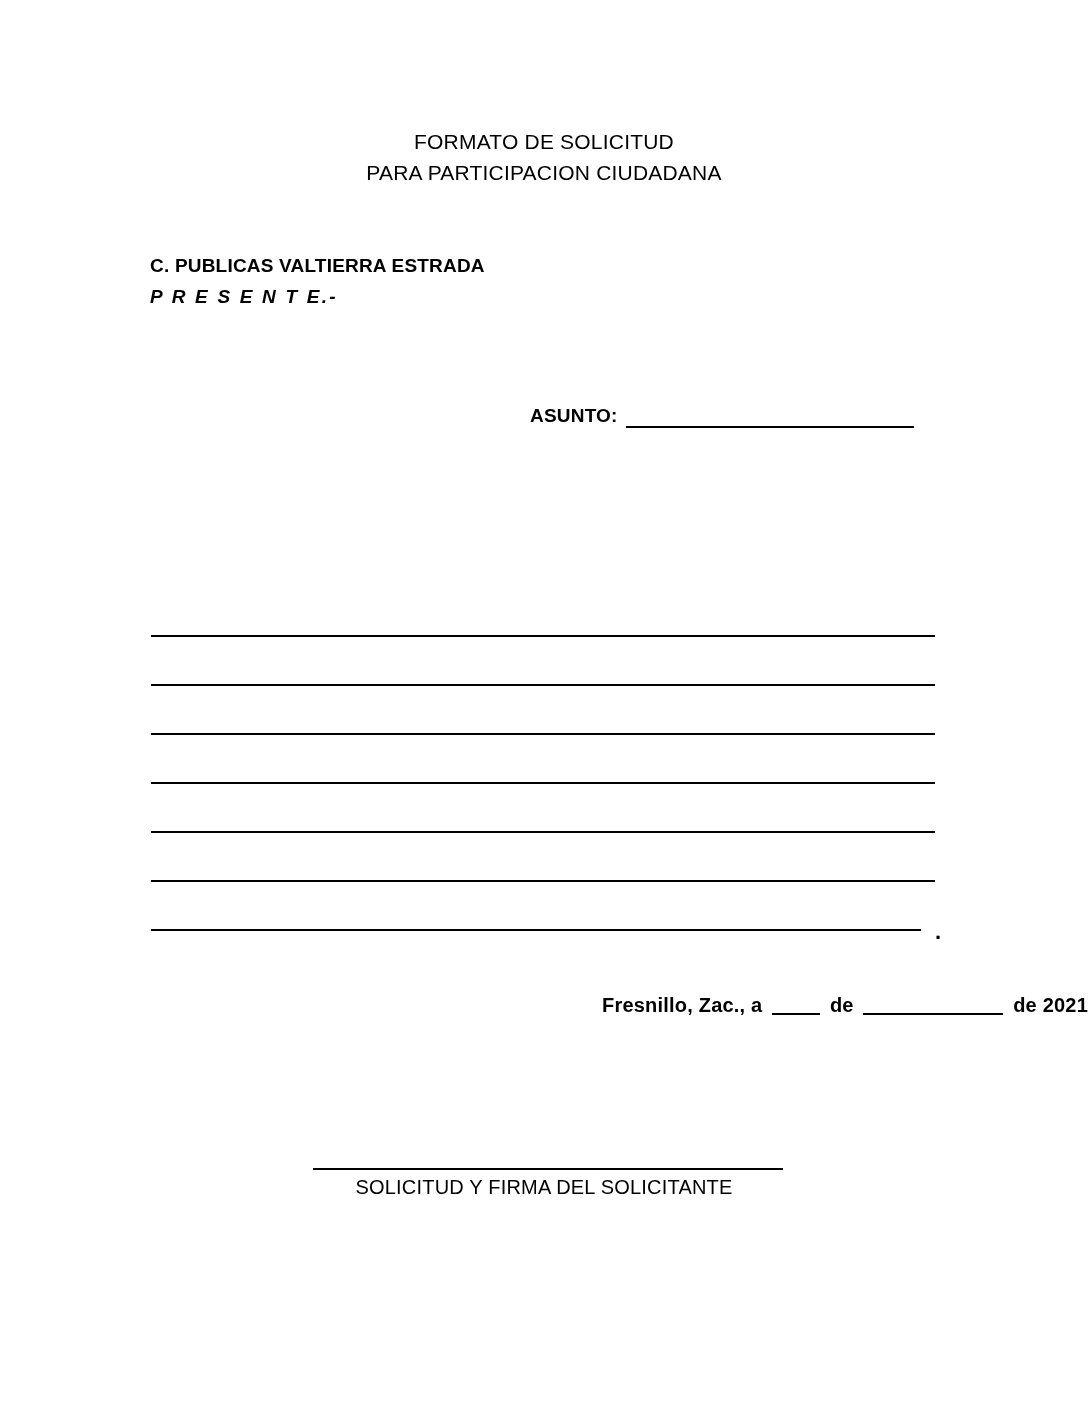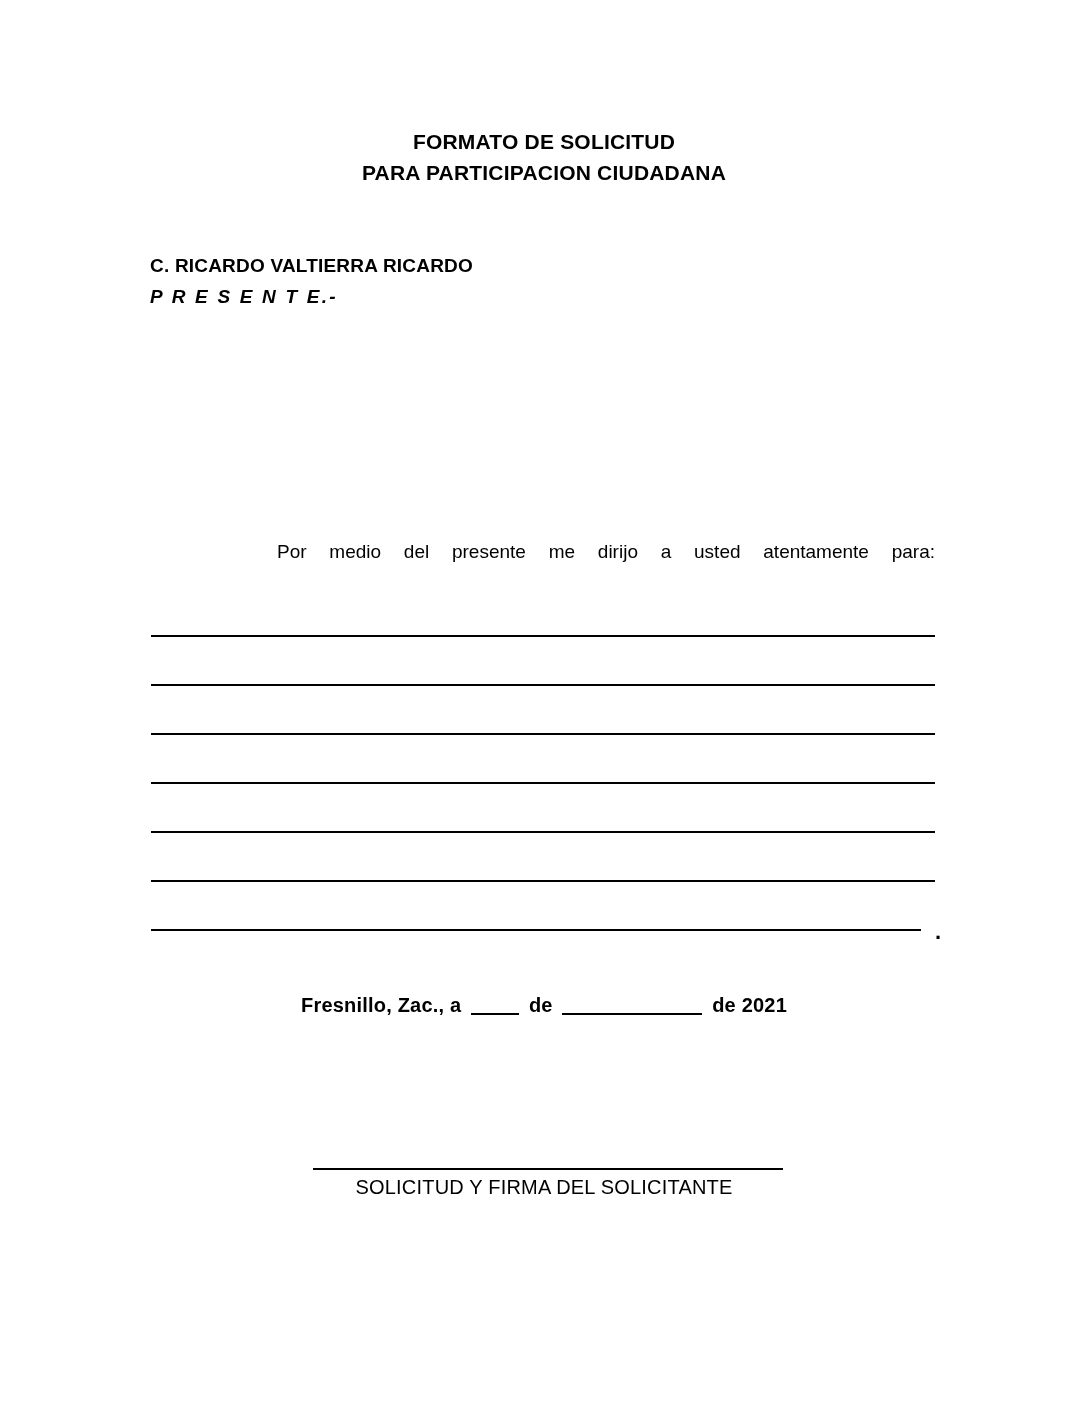--- a/index.html
+++ b/index.html
@@ -25,21 +25,21 @@
   
   .title-block {
     position: absolute;
     top: 126px;
     left: 0;
     width: 1088px;
     text-align: center;
   }
   .title-line {
     font-size: 21px;
-    font-weight: bold;
+    font-weight: normal;
     line-height: 31px;
     letter-spacing: 0.2px;
   }
 
   
   .addressee {
     position: absolute;
     top: 250px;
     left: 150px;
     width: 800px;
@@ -113,21 +113,21 @@
     font-weight: bold;
     line-height: 1;
   }
 
   
   .date-row {
     position: absolute;
     top: 994px;
     left: 0;
     width: 1088px;
-    text-align: center;
+    text-align: right;
     font-size: 20px;
     font-weight: bold;
     letter-spacing: 0.2px;
   }
   .date-row span.blank-sm {
     display: inline-block;
     width: 48px;
     border-bottom: 2.5px solid #000;
     margin: 0 4px;
     vertical-align: -3px;
@@ -163,26 +163,29 @@
 <body>
 
 <div class="page">
 
   <div class="title-block">
     <div class="title-line">FORMATO DE SOLICITUD</div>
     <div class="title-line">PARA PARTICIPACION CIUDADANA</div>
   </div>
 
   <div class="addressee">
-    <div class="addressee-line">C. RICARDO VALTIERRA RICARDO</div>
+    <div class="addressee-line">C. PUBLICAS VALTIERRA ESTRADA</div>
     <div class="addressee-line presente">P R E S E N T E.-</div>
   </div>
 
-
-  <div class="intro">Por medio del presente me dirijo a usted atentamente para:</div>
+  <div class="asunto-row">
+    <div class="asunto-label">ASUNTO:</div>
+    <div class="asunto-blank"></div>
+  </div>
+
 
   <div class="lines">
     <div class="write-line"></div>
     <div class="write-line"></div>
     <div class="write-line"></div>
     <div class="write-line"></div>
     <div class="write-line"></div>
     <div class="write-line"></div>
     <div class="write-line last">
       <span class="final-dot">.</span>

